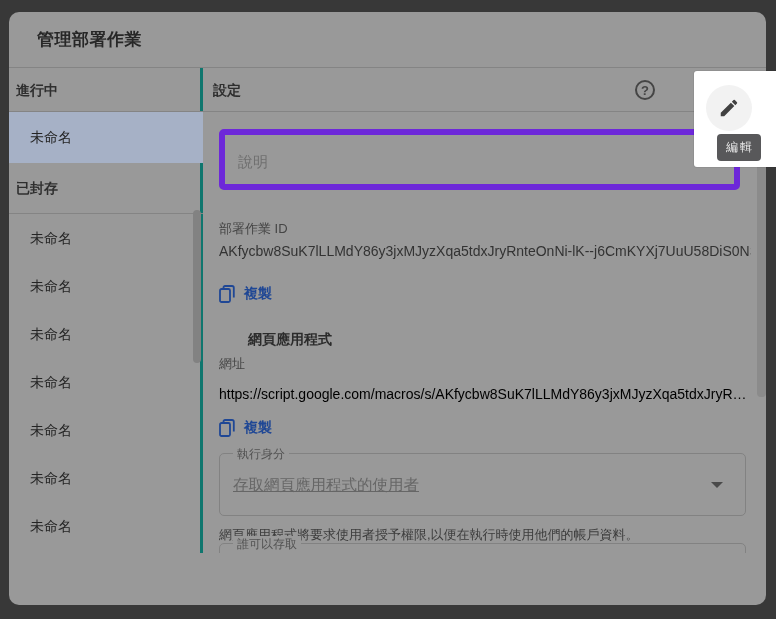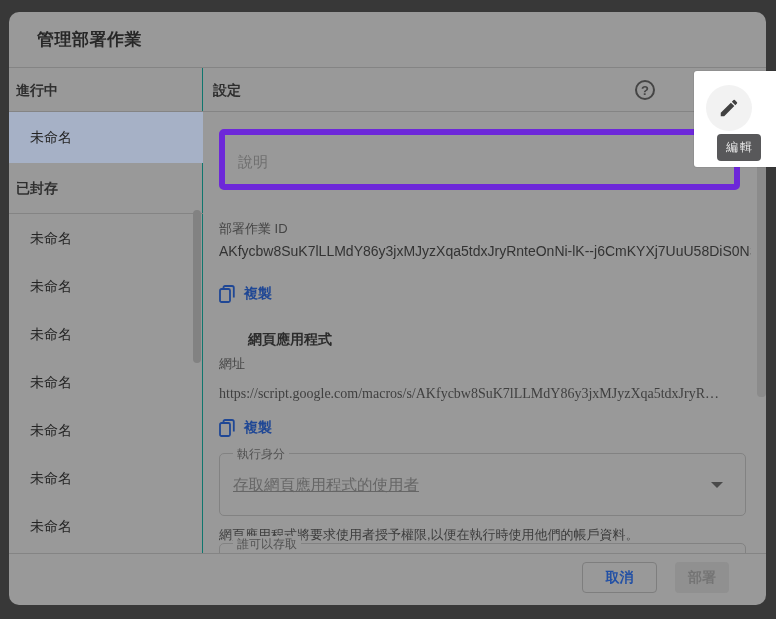--- a/index.html
+++ b/index.html
@@ -11,21 +11,21 @@
   .dialog { position:absolute; left:9px; top:12px; width:757px; height:593px;
             background:#999999; border-radius:10px; overflow:hidden; }
 
   .title-bar { position:absolute; left:0; top:0; width:757px; height:56px;
                border-bottom:1px solid #848484; }
   .title-bar .title { position:absolute; left:28px; top:0; line-height:56px;
                font-size:17px; font-weight:600; color:#272727; letter-spacing:.5px; }
 
   
   .sidebar { position:absolute; left:0; top:56px; width:194px; height:485px;
-             border-right:1px solid #0f766e; }
+             border-right:3px solid #0f766e; }
   .sb-header { position:absolute; left:0; width:194px; height:44px; line-height:44px;
                padding-left:7px; font-size:14px; font-weight:600; color:#2f2f2f;
                border-bottom:1px solid #848484; }
   .sb-header.h1 { top:0; }
   .sb-header.h2 { top:95px; height:51px; line-height:51px; }
   .sb-selected { position:absolute; left:0; top:44px; width:194px; height:51px;
                  line-height:51px; padding-left:21px; background:#a6b1c6;
                  font-size:14px; font-weight:500; color:#242424; cursor:pointer; }
   .sb-list { position:absolute; left:0; top:146px; width:194px; height:339px; overflow:hidden; }
   .sb-item { width:194px; height:48px; line-height:48px; padding-left:21px;
@@ -52,21 +52,21 @@
 
   .desc-input { position:absolute; left:16px; top:17px; width:521px; height:61px;
                 background:transparent; border:6px solid #6d28d9; border-radius:5px;
                 padding:18px 13px; font-size:15px; color:#2e2e2e;
                 font-family:"Liberation Sans","DejaVu Sans",sans-serif; resize:none; outline:none; }
   .desc-input::placeholder { color:#707070; opacity:1; }
 
   .fld-label { position:absolute; left:16px; font-size:13px; color:#454545; }
   .mono-line { position:absolute; left:16px; width:532px; font-size:14px; color:#333333;
                white-space:nowrap; overflow:hidden; }
-  .link-line { color:#404040; cursor:pointer; text-decoration:none; display:block;font-family:Liberation Serif, serif; }
+  .link-line { color:#000000; cursor:pointer; text-decoration:none; display:block; }
   .copy-btn { position:absolute; left:16px; height:22px; display:flex; align-items:center;
               gap:9px; cursor:pointer; }
   .copy-btn span { font-size:14px; font-weight:600; color:#1f4795; }
   .sec-header { position:absolute; left:16px; font-size:14px; font-weight:700; color:#2c2c2c;padding-left:29px; }
 
   .select-box { position:absolute; left:16px; width:527px; height:63px;
                 border:1px solid #828282; border-radius:5px; cursor:pointer; }
   .select-box .legend { position:absolute; left:13px; top:-8px; padding:0 4px;
                 background:#999999; font-size:12px; color:#525252; }
   .select-box .value { position:absolute; left:13px; top:0; right:40px; line-height:61px;
@@ -175,24 +175,20 @@
         </div>
 
         <div class="note" style="top:526px; top:414px;">網頁應用程式將要求使用者授予權限,以便在執行時使用他們的帳戶資料。</div>
 
         <div class="select-box" style="top:431px; height:40px;">
           <div class="legend">誰可以存取</div>
         </div>
       </div>
     </div>
 
-    <div class="footer">
-      <button class="btn btn-cancel">取消</button>
-      <button class="btn btn-deploy">部署</button>
-    </div>
   </div>
 
   <div class="spotlight">
     <div class="spot-circle">
       <svg width="22" height="22" viewBox="0 0 24 24">
         <path fill="#414141" d="M3 17.25V21h3.75L17.81 9.94l-3.75-3.75L3 17.25zM20.71 7.04c.39-.39.39-1.02 0-1.41l-2.34-2.34a.9959.9959 0 0 0-1.41 0l-1.83 1.83 3.75 3.75 1.83-1.83z"></path>
       </svg>
     </div>
     <div class="tooltip">編輯</div>
   </div>

